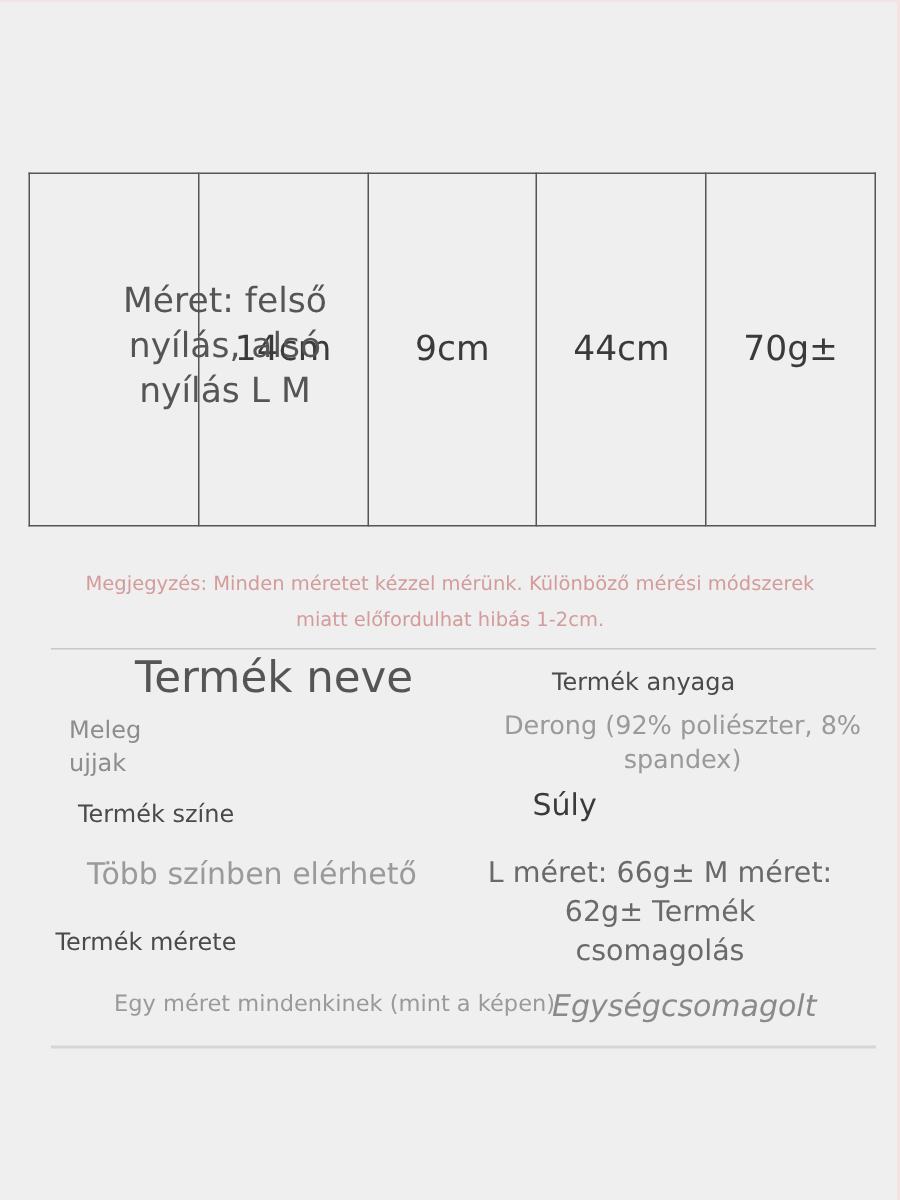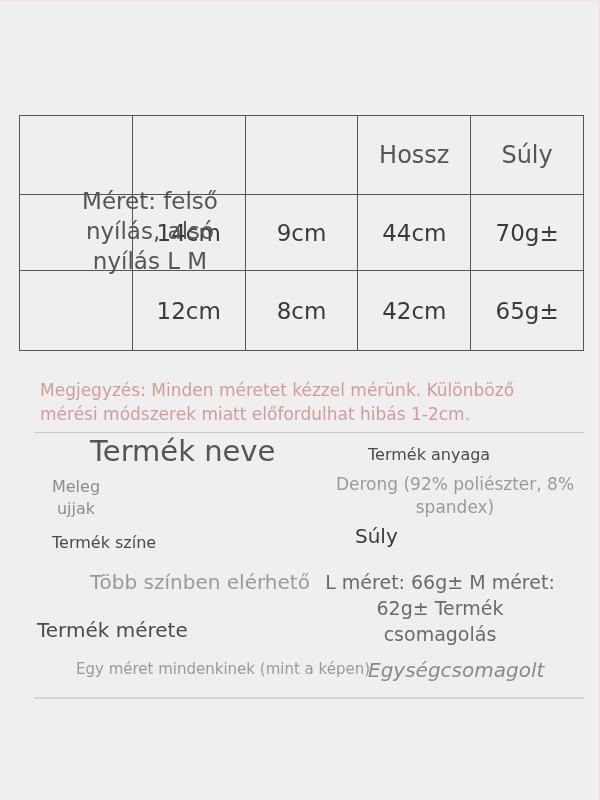--- a/index.html
+++ b/index.html
@@ -27,67 +27,53 @@
     .size-table tr.r2 td { height: 79px; }
     .size-table td.hcell { color: #555; font-size: 24px; }
     .overlay-label {
       position: absolute; left: 60px; top: 186px; width: 180px;
       text-align: center; font-size: 23px; line-height: 30px; color: #555;
       pointer-events: none;
     }
 
     .note {
       position: absolute; left: 40px; top: 378px; width: 520px;
-      text-align: left; font-size: 17px; line-height: 24px; color: #d49b9b;
+      text-align: center; font-size: 13px; line-height: 24px; color: #d49b9b;
     }
     .divider-top { position: absolute; left: 34px; top: 432px; width: 550px; height: 1px; background: #c8c8c8; }
     .divider-bottom { position: absolute; left: 34px; top: 697px; width: 550px; height: 2px; background: #d6d6d6; }
 
     .info { position: absolute; white-space: nowrap; }
     .t-name { left: 90px; top: 434px; font-size: 29px; color: #555; }
-    .v-name { left: 46px; top: 476px; font-size: 16px; line-height: 22px; color: #8d8d8d; text-align: center; }
+    .v-name { left: 46px; top: 476px; font-size: 16px; line-height: 22px; color: #8d8d8d; }
     .t-color { left: 52px; top: 533px; font-size: 16px; color: #4a4a4a; }
-    .v-color { left: 58px; top: 570px; font-size: 20px; color: #9a9a9a; margin-left: 32px; }
-    .t-size { left: 37px; top: 618px; font-size: 20px; color: #4a4a4a; }
+    .v-color { left: 58px; top: 570px; font-size: 20px; color: #9a9a9a; }
+    .t-size { left: 37px; top: 618px; font-size: 16px; color: #4a4a4a; }
     .v-size { left: 37px; top: 660px; font-size: 15px; color: #9a9a9a; margin-left: 39px; }
 
     .t-mat { left: 368px; top: 445px; font-size: 16px; color: #4a4a4a; }
     .v-mat { left: 330px; top: 473px; width: 250px; text-align: center; white-space: normal; font-size: 17px; line-height: 23px; color: #9a9a9a; }
     .t-weight { left: 355px; top: 524px; font-size: 20px; color: #3a3a3a; }
     .v-weight { left: 320px; top: 569px; width: 240px; text-align: center; white-space: normal; font-size: 19px; line-height: 26px; color: #6a6a6a; }
     .v-pack { left: 368px; top: 658px; font-size: 20px; color: #8a8a8a; font-style: italic; }
   </style>
 </head>
 <body>
 
 <div class="frame-top"></div>
 <div class="frame-right"></div>
 
 <table class="size-table">
   <tbody>
-      <tr class="head">
-    <td class="hcell"></td>
-    <td class="hcell"></td>
-    <td class="hcell"></td>
-    <td class="hcell">Hossz</td>
-    <td class="hcell">Súly</td>
-  </tr>
   <tr class="r1">
     <td></td>
     <td>14cm</td>
     <td>9cm</td>
     <td>44cm</td>
     <td>70g±</td>
-  </tr>
-  <tr class="r2">
-    <td></td>
-    <td>12cm</td>
-    <td>8cm</td>
-    <td>42cm</td>
-    <td>65g±</td>
   </tr>
 </tbody>
   </table>
 <div class="overlay-label">Méret: felső nyílás, alsó nyílás L M</div>
 
 <div class="note">Megjegyzés: Minden méretet kézzel mérünk. Különböző mérési módszerek miatt előfordulhat hibás 1-2cm.</div>
 <div class="divider-top"></div>
 
 <div class="info t-name">Termék neve</div>
 <div class="info v-name"><span style="display:inline-block;width:60px;white-space:normal;">Meleg ujjak</span></div>

